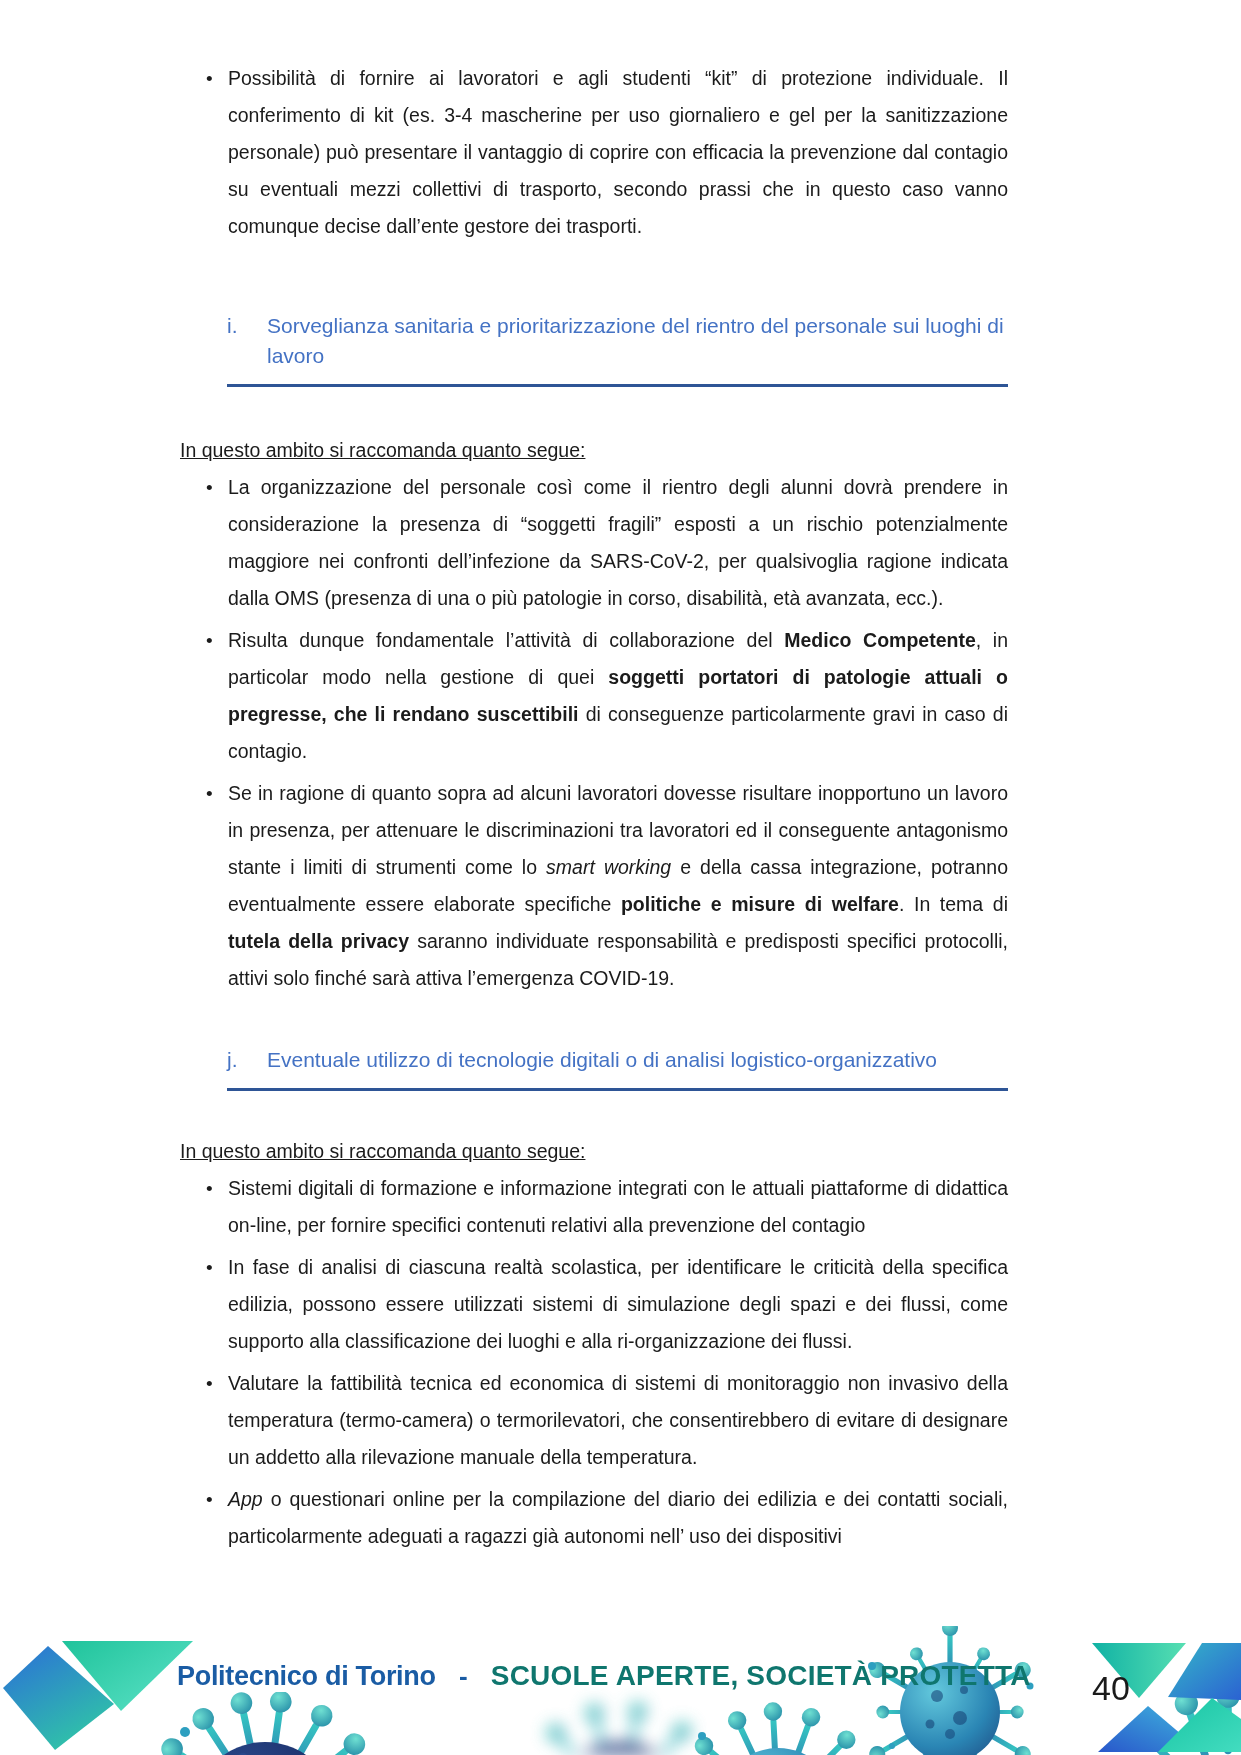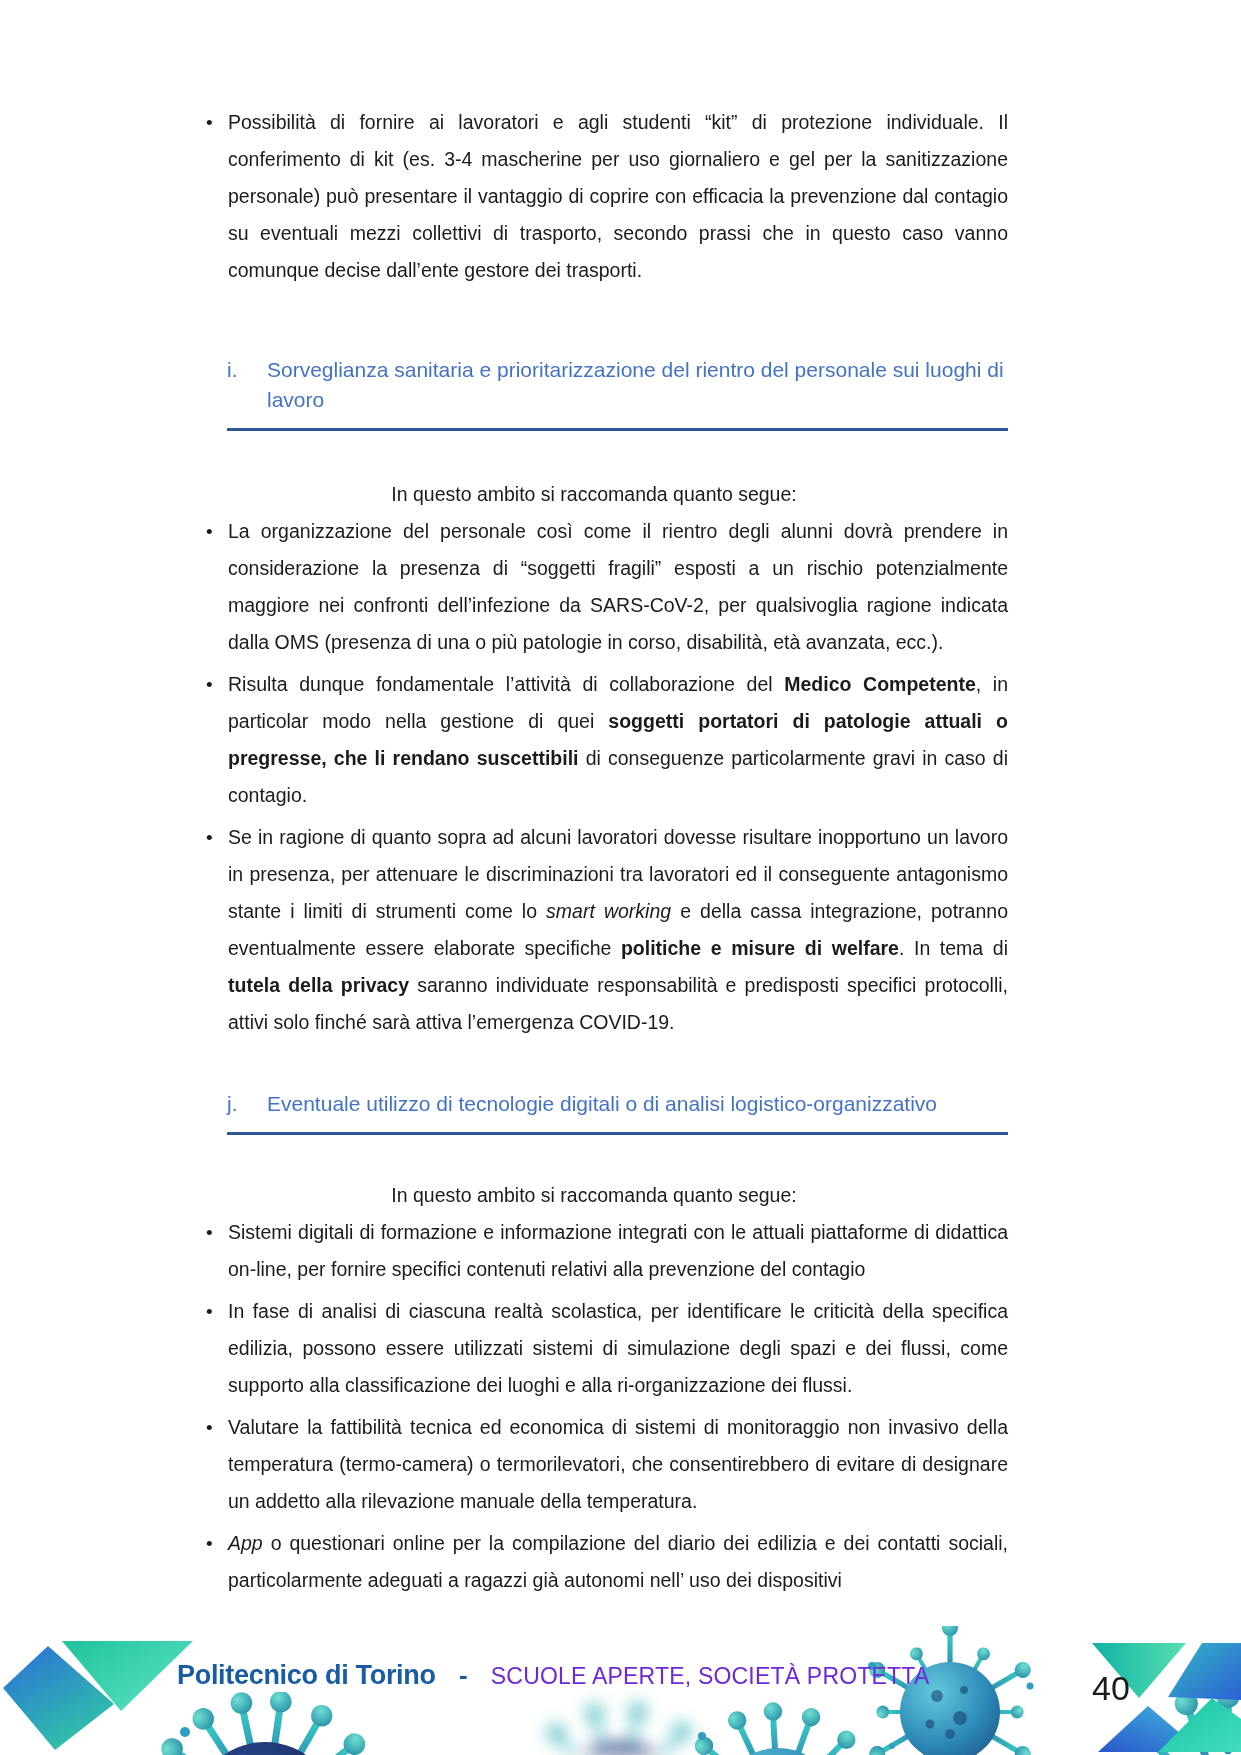--- a/index.html
+++ b/index.html
@@ -8,21 +8,21 @@
     width:1241px;height:1755px;
     margin:0 auto;
     background:#ffffff;
     overflow:hidden;
     font-family:"Liberation Sans","DejaVu Sans",sans-serif;
     color:#1b1b1b;
   }
   
   .main{
     position:absolute;left:0;top:0;width:1241px;
-    padding:104px 233px 0 180px;
+    padding:60px 233px 0 180px;
     box-sizing:border-box;
     font-size:19.5px;line-height:37px;
     text-align:justify;
   }
   ul.blist{list-style:none;margin:0;padding:0;}
   ul.blist li{
     position:relative;
     padding-left:48px;
     margin:0 0 5px 0;
   }
@@ -36,30 +36,30 @@
   .sec-head{
     margin:66px 0 0 47px;
     padding-bottom:13px;
     border-bottom:3.5px solid #2E5596;
     font-size:21px;line-height:30px;
     color:#4472C4;
     text-align:left;
     display:flex;
   }
   .sec-head .marker{display:inline-block;width:40px;flex:0 0 40px;}
-  .lead{margin:45px 0 0 0;text-align:center;}
+  .lead{margin:45px 0 0 0;text-align:left;text-decoration:underline;}
   .sec-head.second{margin-top:48px;}
   .lead.second{margin-top:42px;}
   .brand{
     position:absolute;left:177px;top:1660px;z-index:30;
     display:flex;align-items:baseline;white-space:nowrap;gap:16px;
   }
   .brand-name{font-size:27px;font-weight:700;color:#1A5CA4;letter-spacing:-0.3px;}
   .brand-sep{font-size:26px;font-weight:700;color:#1A5CA4;white-space:pre;}
-  .brand-suffix{font-size:23px;font-weight:400;color:#6d28d9;letter-spacing:0.2px;}
+  .brand-suffix{font-size:28px;font-weight:700;color:#0f766e;letter-spacing:0.2px;}
   .page-num{
     position:absolute;left:1092px;top:1669px;z-index:30;
     font-size:34px;color:#1a1a1a;
   }
   svg.deco{position:absolute;overflow:visible;}
   svg.clip{overflow:hidden;}
   .z1{z-index:10;} .z2{z-index:20;}
   .blurred{filter:blur(8px);opacity:.8;}
 </style>
 </head>

